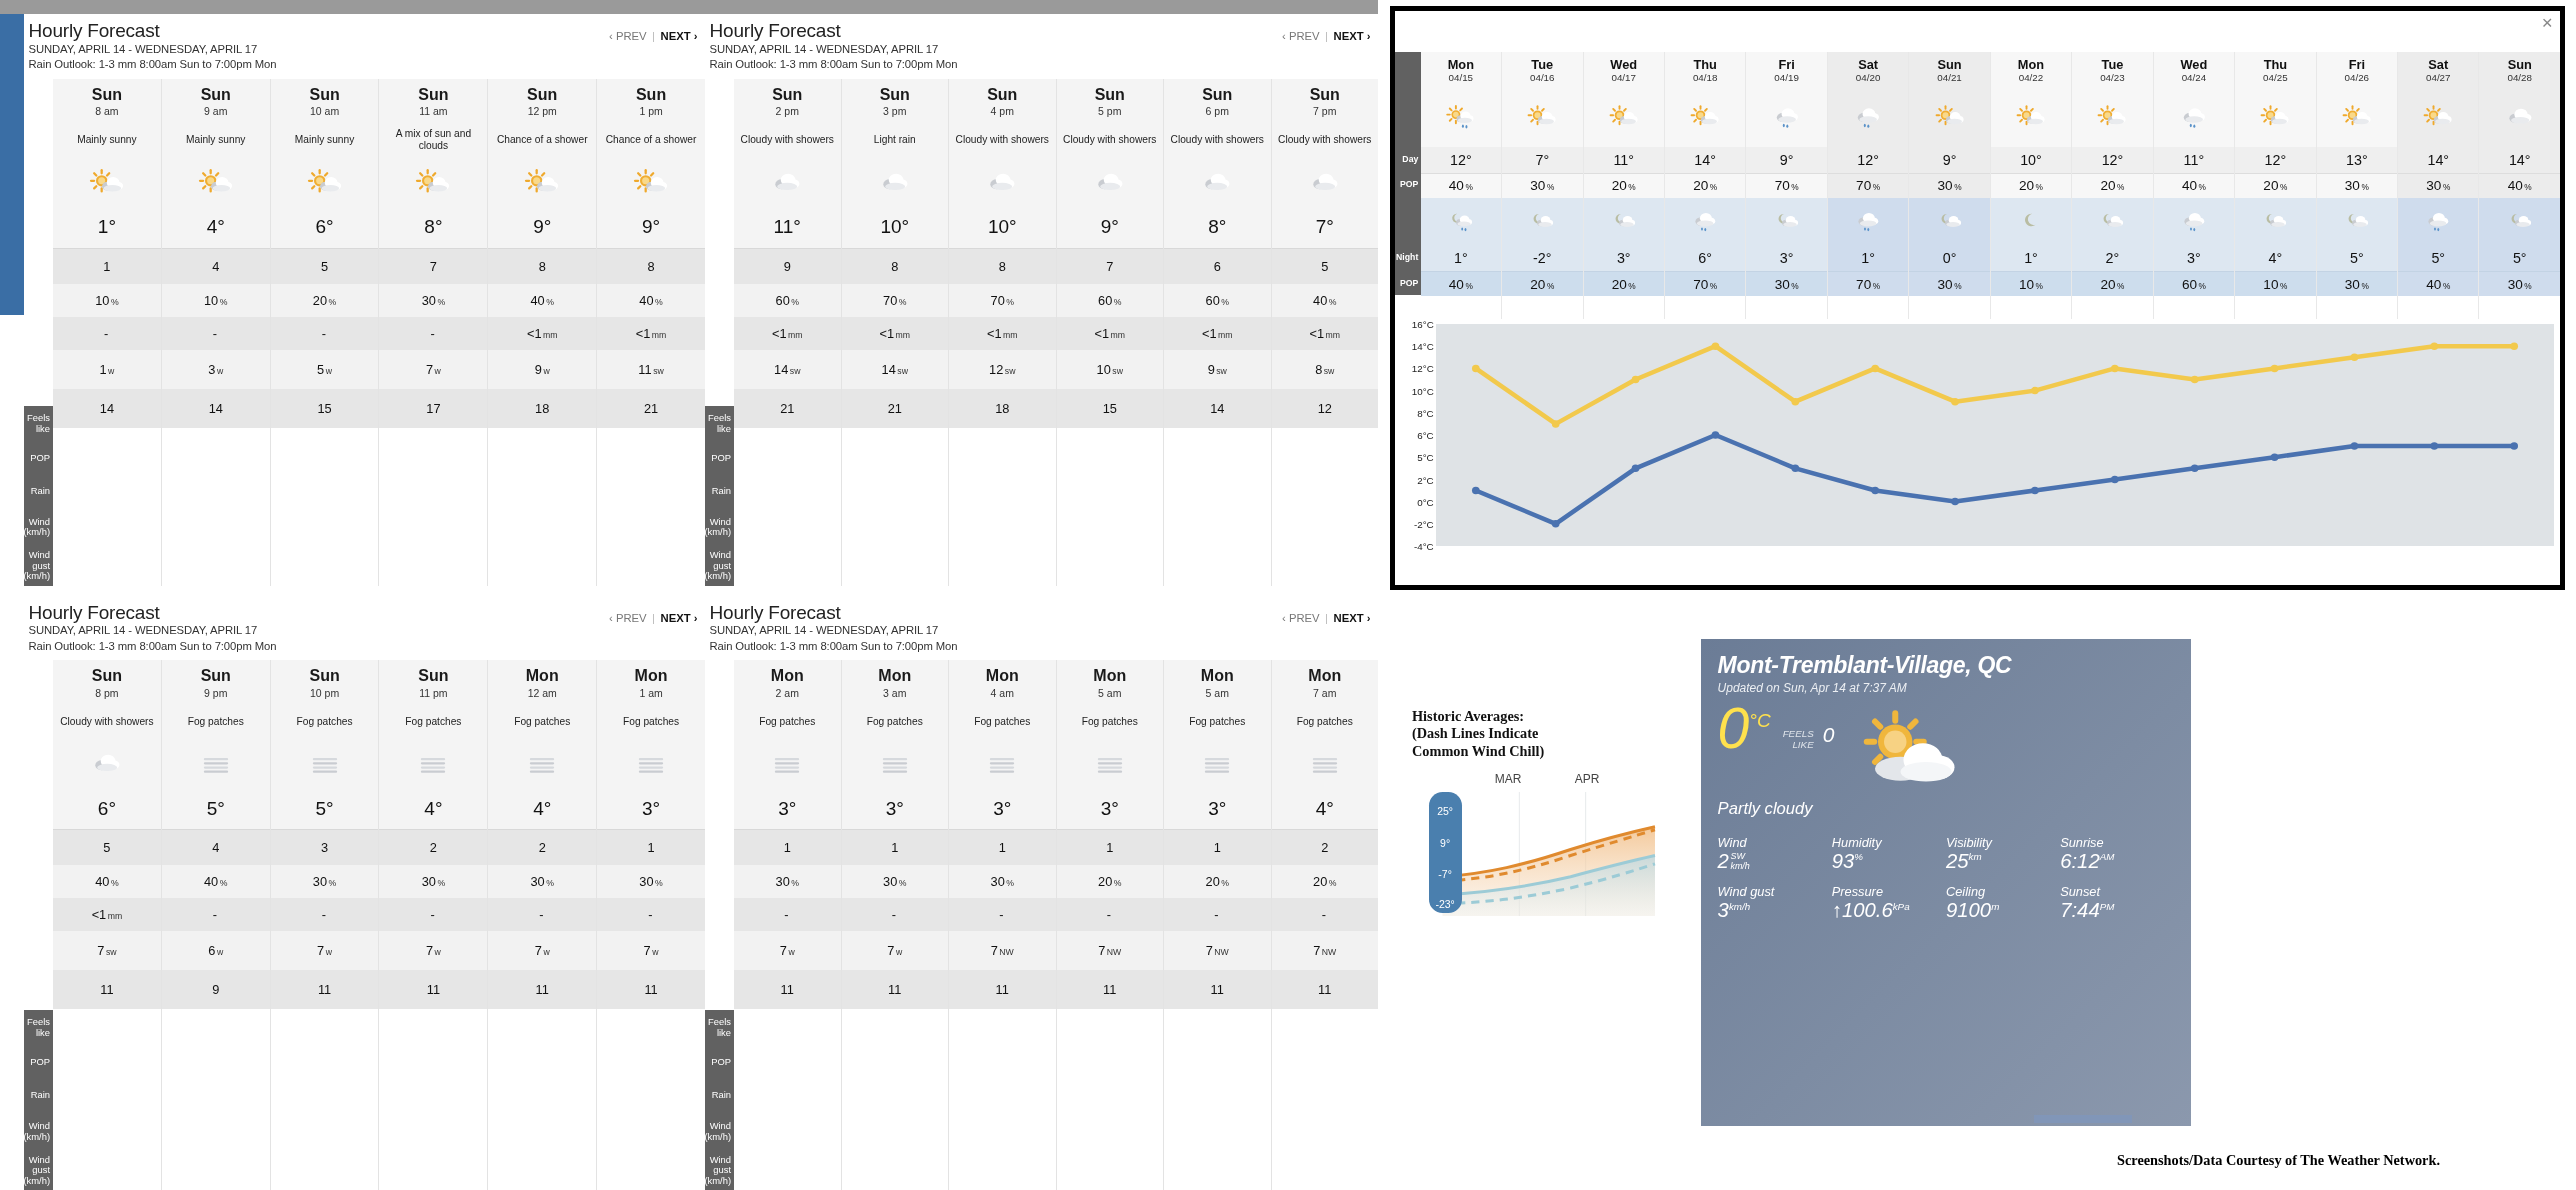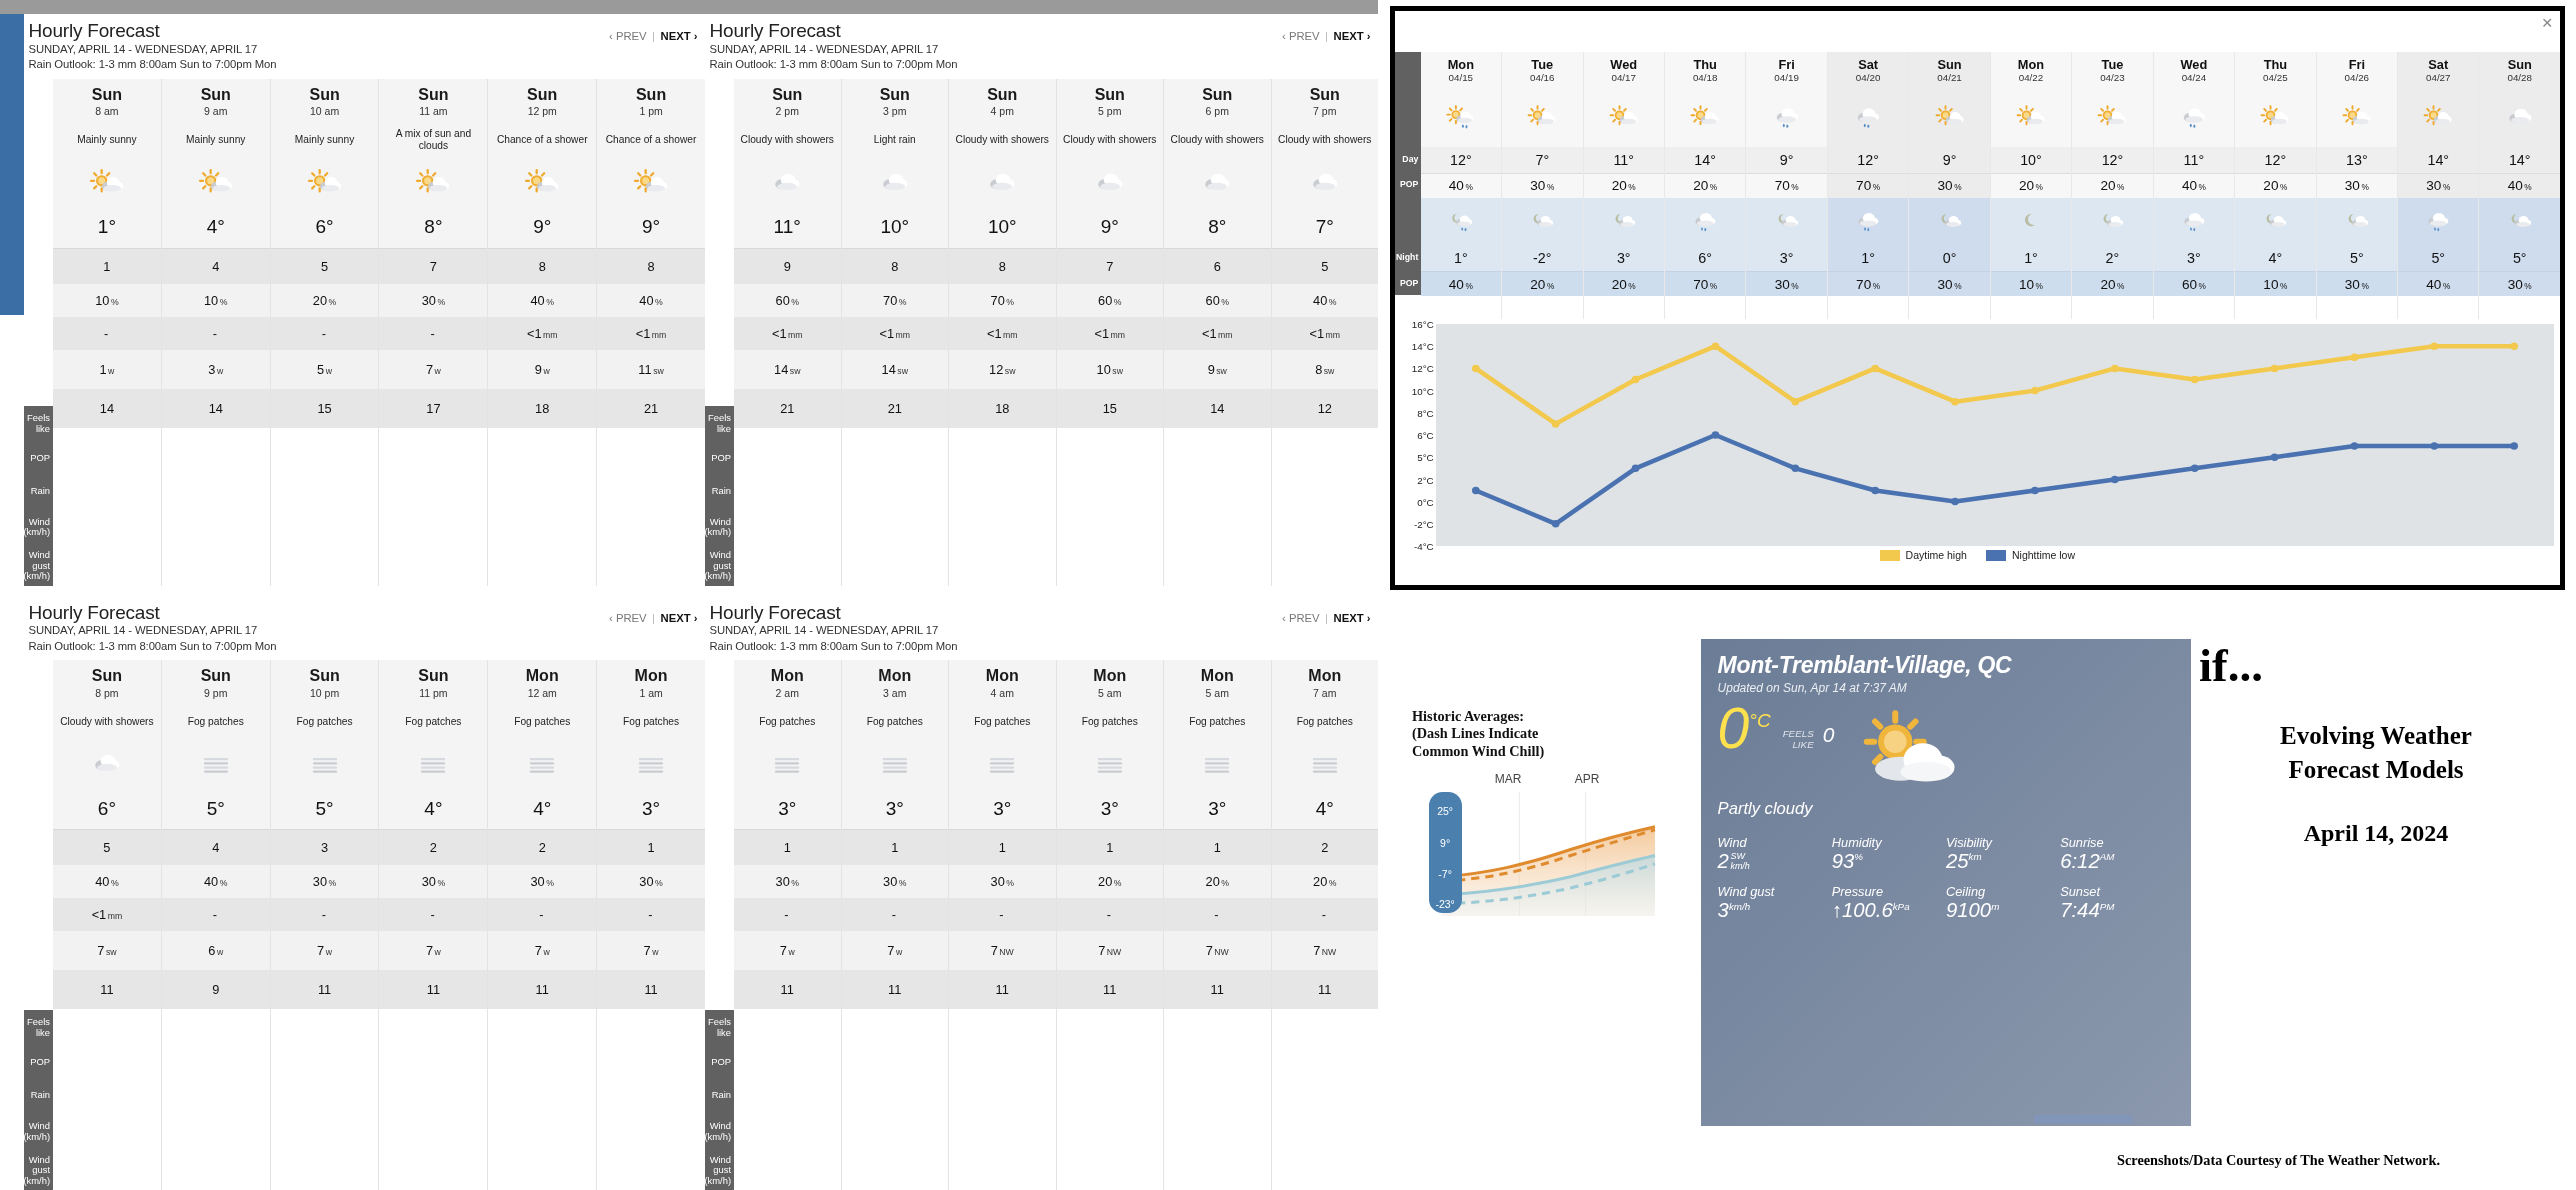--- a/index.html
+++ b/index.html
@@ -1823,30 +1823,20 @@
               <circle cx="677.8461538461538" cy="236" r="5" fill="#4a72b0"></circle>
               <circle cx="782.1538461538462" cy="221.25" r="5" fill="#4a72b0"></circle>
               <circle cx="886.4615384615385" cy="206.5" r="5" fill="#4a72b0"></circle>
               <circle cx="990.7692307692307" cy="191.75" r="5" fill="#4a72b0"></circle>
               <circle cx="1095.076923076923" cy="177" r="5" fill="#4a72b0"></circle>
               <circle cx="1199.3846153846155" cy="162.25" r="5" fill="#4a72b0"></circle>
               <circle cx="1303.6923076923076" cy="162.25" r="5" fill="#4a72b0"></circle>
               <circle cx="1408" cy="162.25" r="5" fill="#4a72b0"></circle>
             </svg></div>
       </div>
-      <div class="legend" id="chart-legend">
-          <div class="lg">
-            <span class="sw" style="background:#f2c94c"></span>
-            <span>Daytime high</span>
-          </div>
-          <div class="lg">
-            <span class="sw" style="background:#4a72b0"></span>
-            <span>Nighttime low</span>
-          </div>
-        </div>
     </div>
   </div>
 
   <div class="hist" style="left:1412px; top:708px; width:249px; height:392px;">
     <div class="hist-title">
       <div>Historic Averages:</div>
       <div>(Dash Lines Indicate</div>
       <div>Common Wind Chill)</div>
     </div>
     <div class="hist-body">
@@ -1954,25 +1944,17 @@
           <div class="st-label">Ceiling</div>
                  <div class="st-val"><span></span><span>9100</span><span class="st-sup">m</span></div>
         </div>
         <div>
           <div class="st-label">Sunset</div>
                  <div class="st-val"><span></span><span>7:44</span><span class="st-sup">PM</span></div>
         </div>
       </div>
   </div>
 
-  <div class="titleblk" style="left:2199px; top:642px; width:354px;">
-    <div class="t-if">if...</div>
-    <div class="t-main">
-      <div>Evolving Weather</div>
-      <div>Forecast Models</div>
-    </div>
-    <div class="t-date">April 14, 2024</div>
-  </div>
 
   <div class="edge-strip" style="left:2034px; top:1115px; width:98px; height:7.5px;"></div>
   <div class="footer" style="left:2117px; top:1152px;">Screenshots/Data Courtesy of The Weather Network.</div>
 </div>
 
 
 </body></html>

